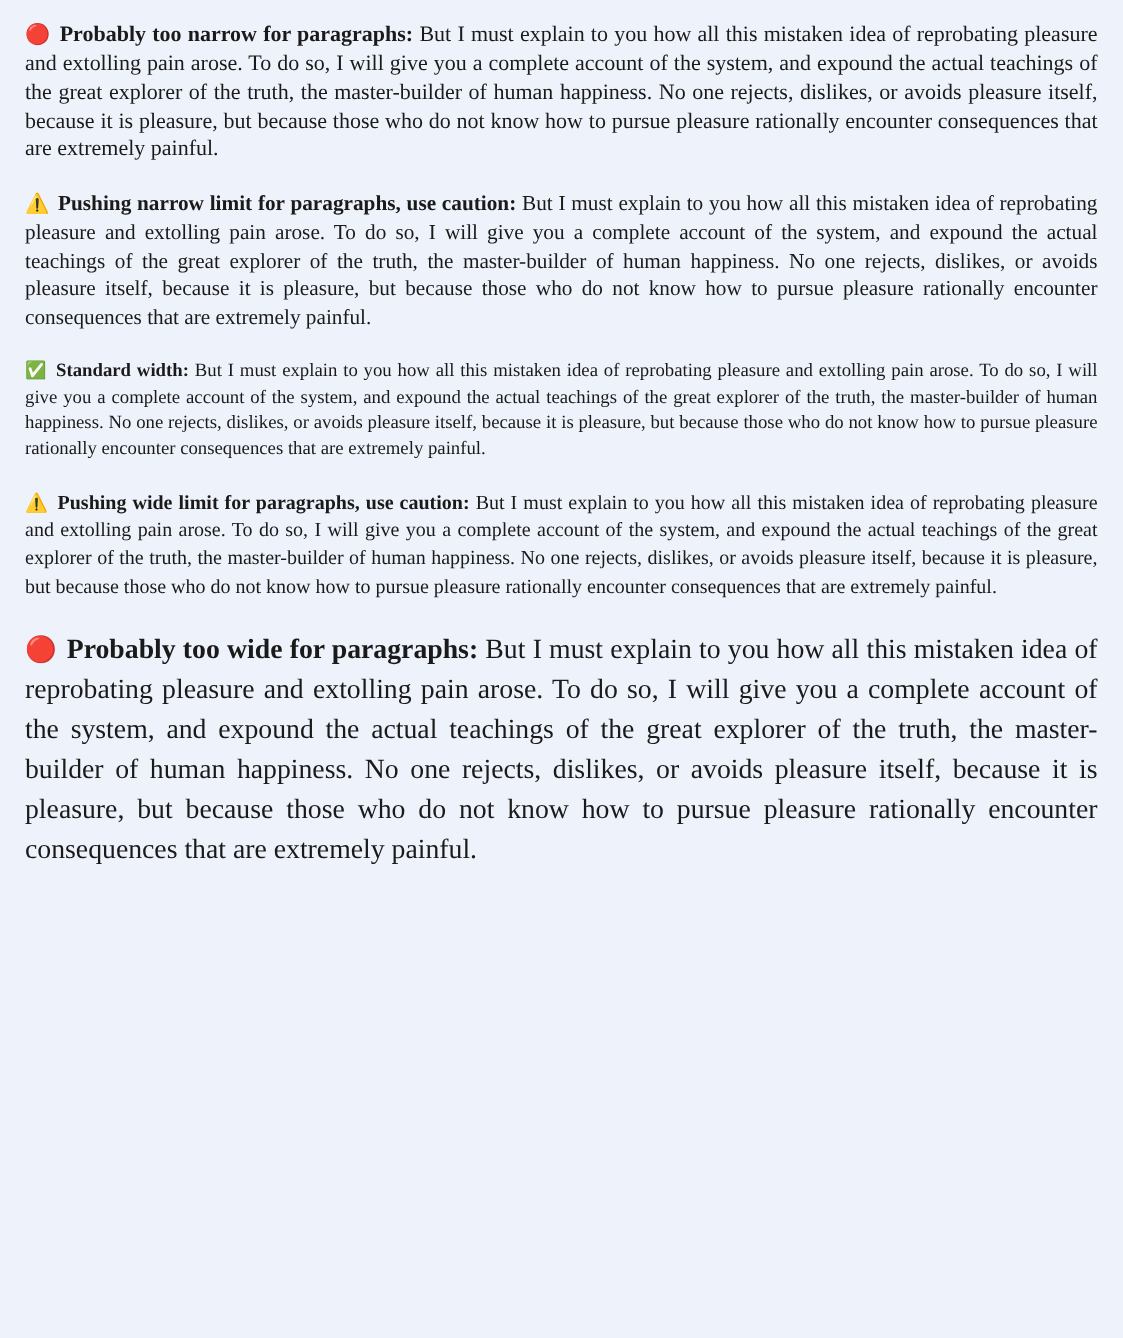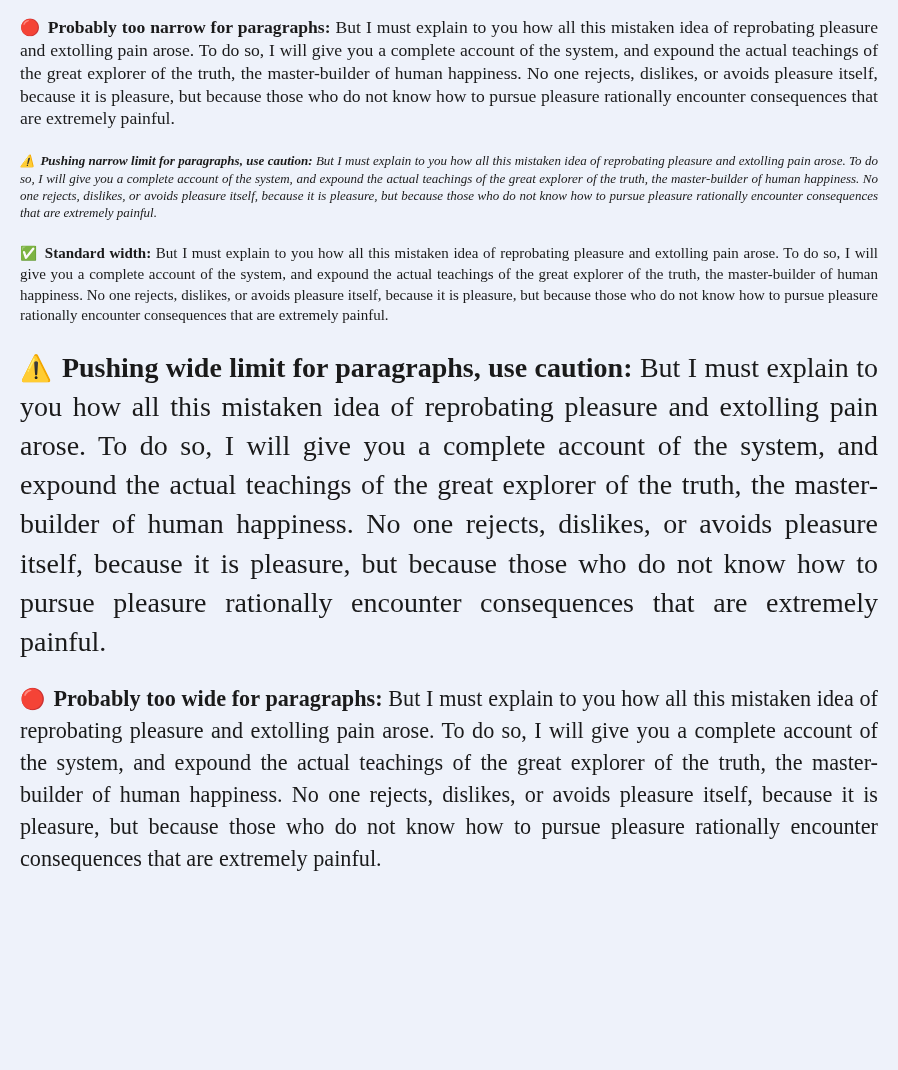--- a/index.html
+++ b/index.html
@@ -36,23 +36,23 @@
     font-size: 0.92em;
     line-height: 1;
     margin-right: 2px;
   }
   .lead {
     font-weight: bold;
   }
 
   
   .s1 { font-size: 17.6px; line-height: 1.30; }
-  .s2 { font-size: 13px; line-height: 1.33; font-style: italic; }
+  .s2 { font-size: 17px; line-height: 1.33; }
   .s3 { font-size: 15px; line-height: 1.37; }
-  .s4 { font-size: 28px; line-height: 1.40; }
+  .s4 { font-size: 16px; line-height: 1.40; }
   .s5 { font-size: 22.2px; line-height: 1.44; }
 </style>
 </head>
 <body>
 
 <div class="page">
 
   <p class="para s1"><span class="icon">🔴</span> <span class="lead">Probably too narrow for paragraphs:</span> <span>But I must explain to you how all this mistaken idea of reprobating pleasure and extolling pain arose. To do so, I will give you a complete account of the system, and expound the actual teachings of the great explorer of the truth, the master-builder of human happiness. No one rejects, dislikes, or avoids pleasure itself, because it is pleasure, but because those who do not know how to pursue pleasure rationally encounter consequences that are extremely painful.</span></p>
 
   <p class="para s2"><span class="icon">⚠️</span> <span class="lead">Pushing narrow limit for paragraphs, use caution:</span> <span>But I must explain to you how all this mistaken idea of reprobating pleasure and extolling pain arose. To do so, I will give you a complete account of the system, and expound the actual teachings of the great explorer of the truth, the master-builder of human happiness. No one rejects, dislikes, or avoids pleasure itself, because it is pleasure, but because those who do not know how to pursue pleasure rationally encounter consequences that are extremely painful.</span></p>

